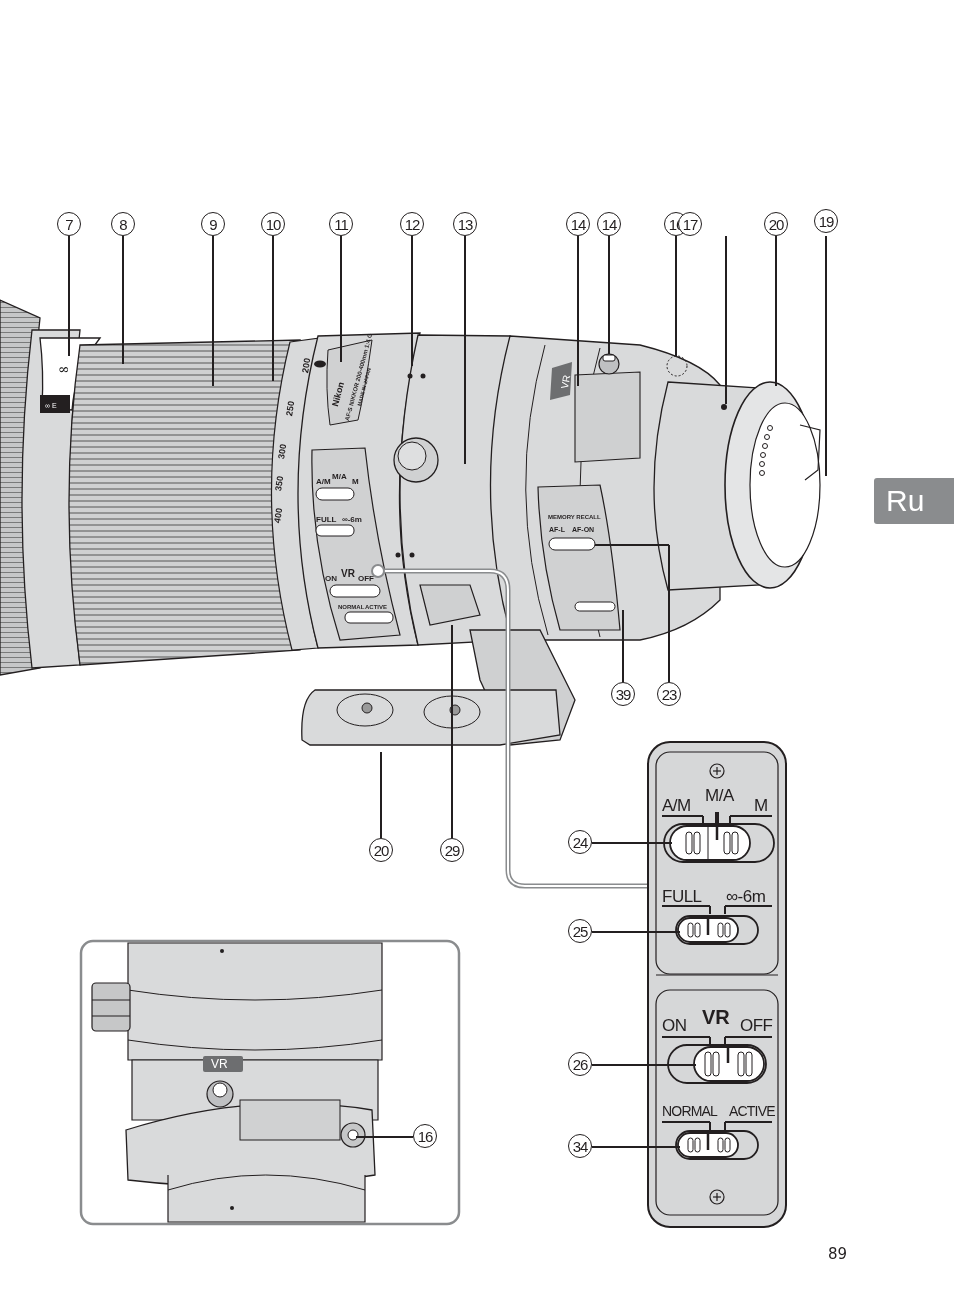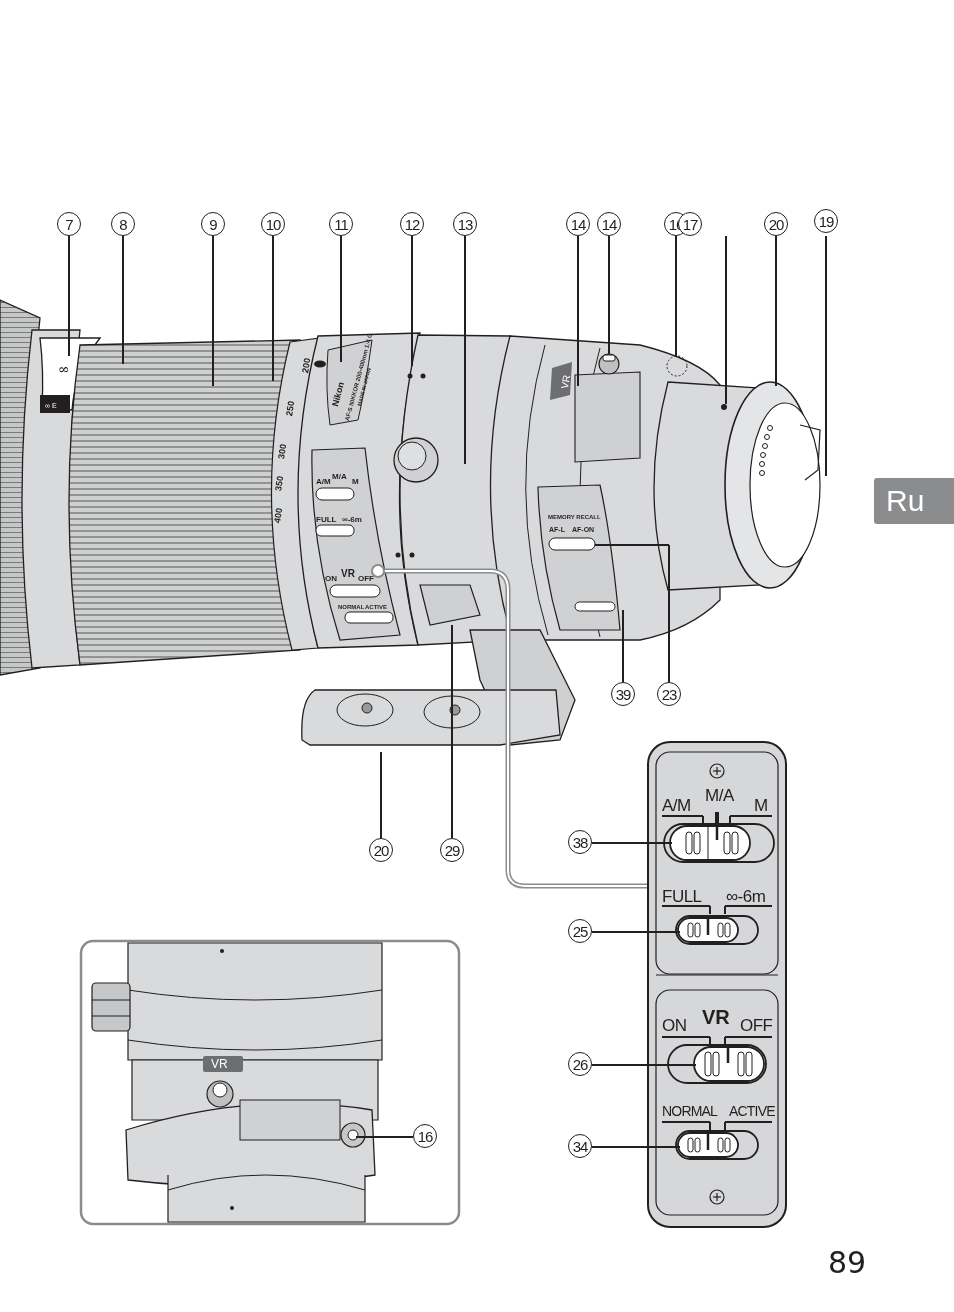--- a/index.html
+++ b/index.html
@@ -1,21 +1,21 @@
 <!DOCTYPE html>
 <html><head>
 <meta charset="utf-8">
 <style>
   html, body { margin:0; padding:0; background:#ffffff; }
   body { width:954px; height:1312px; position:relative; overflow:hidden; font-family:"Liberation Sans", sans-serif; color:#231f20; }
   .callout { position:absolute; width:24px; height:24px; border:1.3px solid #231f20; border-radius:50%; box-sizing:border-box; display:flex; align-items:center; justify-content:center; font-size:15px; letter-spacing:-1px; background:#fff; font-family:"Liberation Sans", sans-serif; }
   .leader { position:absolute; background:#231f20; }
   svg { position:absolute; left:0; top:0; }
   .lang-tab { position:absolute; left:874px; top:478px; width:80px; height:46px; background:#8a8c8e; border-radius:3px 0 0 3px; color:#fff; font-size:30px; font-family:Liberation Sans, sans-serif; display:flex; align-items:center; padding-left:12px; box-sizing:border-box; }
-  .page-num { position:absolute; left:828px; top:1245px; font-size:30px; font-family:"DejaVu Sans", sans-serif; color:#231f20; }
+  .page-num { position:absolute; left:828px; top:1245px; font-size:15px; font-family:"DejaVu Sans", sans-serif; color:#231f20; }
   .sw-label { position:absolute; font-size:17px; font-family:"Liberation Sans", sans-serif; color:#231f20; letter-spacing:-0.5px; }
   .sw-label-sm { position:absolute; font-size:14px; font-family:"Liberation Sans", sans-serif; color:#231f20; letter-spacing:-0.8px; }
   .sw-vr { position:absolute; font-size:20px; font-weight:bold; font-family:"Liberation Sans", sans-serif; }
   .tiny { position:absolute; font-size:8px; font-family:"Liberation Sans", sans-serif; color:#231f20; font-weight:bold; }
   .scale { position:absolute; font-size:9px; font-weight:bold; transform:rotate(-80deg); transform-origin:left top; }
 </style>
 </head>
 <body>
 
 <svg width="954" height="1312" viewBox="0 0 954 1312">
@@ -237,21 +237,21 @@
 <div class="callout" style="left:369px;top:838px">20</div>
 <div class="leader" style="left:380px;top:752px;width:2px;height:86px"></div>
 <div class="callout" style="left:440px;top:838px">29</div>
 <div class="leader" style="left:451px;top:625px;width:2px;height:213px"></div>
 <div class="callout" style="left:611px;top:682px">39</div>
 <div class="leader" style="left:622px;top:610px;width:2px;height:72px"></div>
 <div class="callout" style="left:657px;top:682px">23</div>
 <div class="leader" style="left:668px;top:545px;width:2px;height:137px"></div>
 <div class="leader" style="left:595px;top:544px;width:74px;height:2px"></div>
 
-<div class="callout" style="left:568px;top:830px">38</div>
+<div class="callout" style="left:568px;top:830px">24</div>
 <div class="leader" style="left:592px;top:842px;width:80px;height:2px"></div>
 <div class="callout" style="left:568px;top:919px">25</div>
 <div class="leader" style="left:592px;top:931px;width:88px;height:2px"></div>
 <div class="callout" style="left:568px;top:1052px">26</div>
 <div class="leader" style="left:592px;top:1064px;width:104px;height:1.5px"></div>
 <div class="callout" style="left:568px;top:1134px">34</div>
 <div class="leader" style="left:592px;top:1146px;width:88px;height:2px"></div>
 
 <div class="callout" style="left:413px;top:1124px">16</div>
 <div class="leader" style="left:356px;top:1136px;width:57px;height:1.5px"></div>

